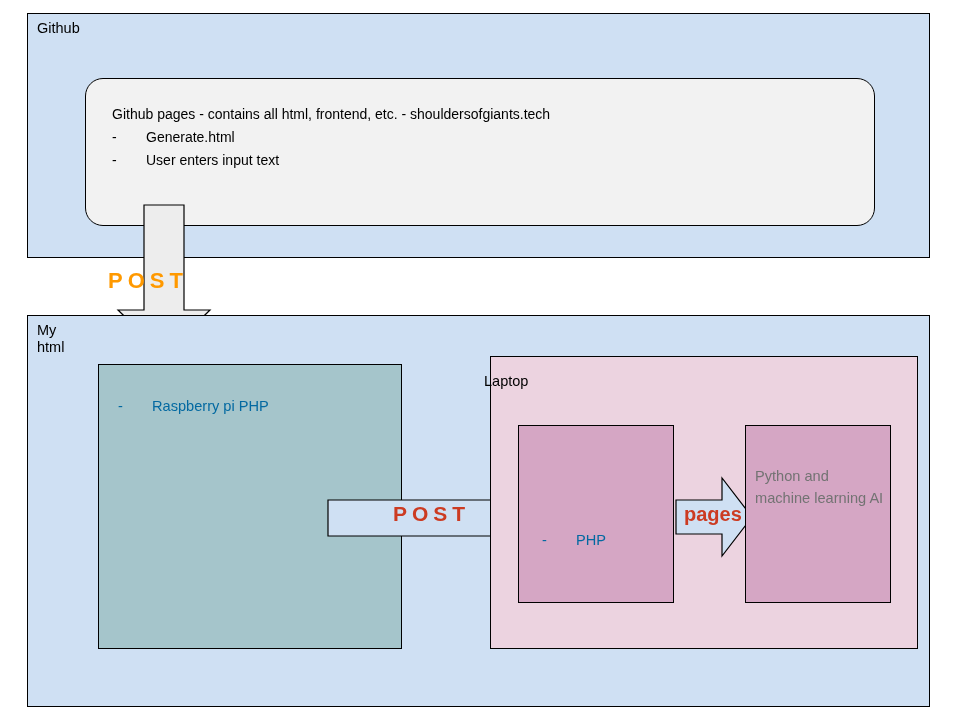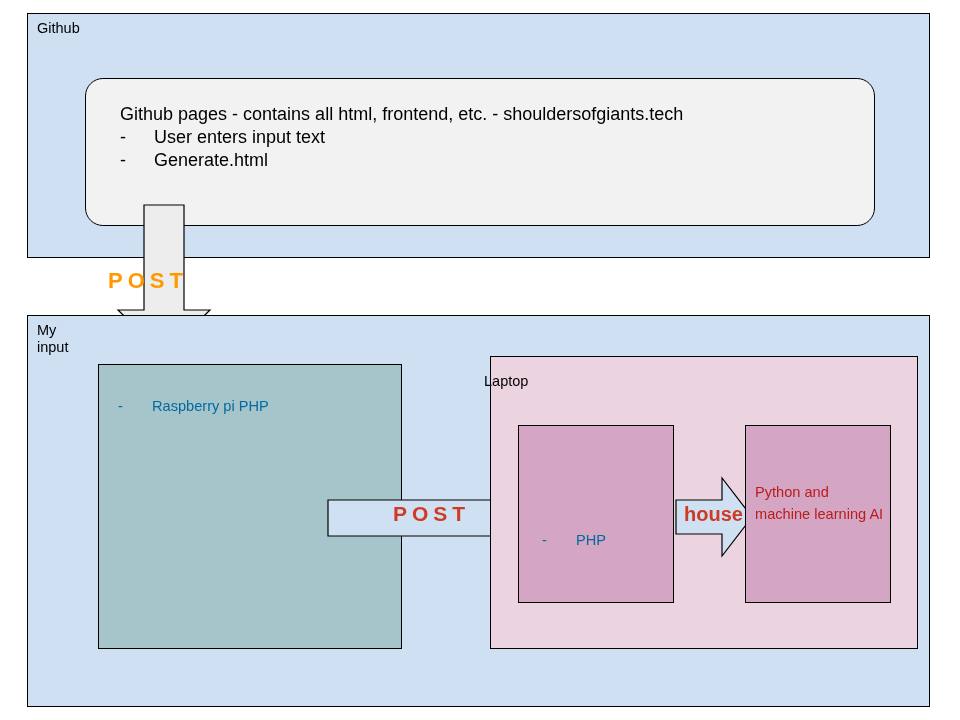--- a/index.html
+++ b/index.html
@@ -87,23 +87,23 @@
     line-height: 17px;
     white-space: pre-line;
     color: #000000;
   }
   .lbl-github { left: 37px; top: 20px; }
   .lbl-house  { left: 37px; top: 322px; width: 52px; }
   .lbl-laptop { left: 484px; top: 373px; }
 
   .pages-text {
     position: absolute;
-    left: 120px;
+    left: 112px;
     top: 103px;
-    font-size: 18px;
+    font-size: 14px;
     line-height: 23px;
     color: #000000;
     white-space: nowrap;
   }
   .pages-bullets {
     margin: 0;
     padding: 0;
     list-style: none;
   }
   .pages-bullets li {
@@ -121,25 +121,25 @@
     line-height: 20px;
     color: #0369a1;
     white-space: nowrap;
   }
   .rpi-text { left: 118px; top: 396px; }
   .php-text { left: 542px; top: 530px; }
 
   .python-text {
     position: absolute;
     left: 755px;
-    top: 481px;
+    top: 465px;
     width: 130px;
     font-size: 14.6px;
     line-height: 22px;
-    color: #b91c1c;
+    color: #737373;
   }
 
   
   .arrow-svg {
     position: absolute;
     overflow: visible;
   }
   .arrow-down  { left: 118px; top: 205px; width: 92px;  height: 150px; }
   .arrow-post2 { left: 328px; top: 487px; width: 216px; height: 62px;  }
   .arrow-exec  { left: 676px; top: 478px; width: 76px;  height: 78px;  }
@@ -177,36 +177,36 @@
 <div class="canvas">
 
   <div class="box container-github"></div>
   <div class="container-label lbl-github">Github</div>
 
   <div class="box pages-card"></div>
   <div class="pages-text">
     <div>Github pages - contains all html, frontend, etc. - shouldersofgiants.tech</div>
     <ul class="pages-bullets">
       <li>
-        <span class="bullet-dash">-</span><span>User enters input text</span>
+        <span class="bullet-dash">-</span><span>Generate.html</span>
       </li>
       <li>
-        <span class="bullet-dash">-</span><span>Generate.html</span>
+        <span class="bullet-dash">-</span><span>User enters input text</span>
       </li>
     </ul>
   </div>
 
   <svg class="arrow-svg arrow-down" viewBox="0 0 92 150">
     <polygon points="26,0 66,0 66,105 92,105 46,150 0,105 26,105" fill="#ededed" stroke="#000000" stroke-width="1.2"></polygon>
   </svg>
   <div class="arrow-label label-post-vertical">POST</div>
 
   <div class="box container-house"></div>
   <div class="container-label lbl-house">My
-input</div>
+html</div>
 
   <div class="box rpi-box"></div>
   <div class="inline-item rpi-text">
     <span class="bullet-dash">-</span><span>Raspberry pi PHP</span>
   </div>
 
   <svg class="arrow-svg arrow-post2" viewBox="0 0 216 62">
     <polygon points="0,13 176,13 176,0 216,31 176,62 176,49 0,49" fill="#cfe0f3" stroke="#000000" stroke-width="1.2"></polygon>
   </svg>
   <div class="arrow-label label-post-horizontal">POST</div>
@@ -215,18 +215,18 @@
   <div class="container-label lbl-laptop">Laptop</div>
 
   <div class="box php-box"></div>
   <div class="inline-item php-text">
     <span class="bullet-dash">-</span><span>PHP</span>
   </div>
 
   <svg class="arrow-svg arrow-exec" viewBox="0 0 76 78">
     <polygon points="0,22 46,22 46,0 76,39 46,78 46,56 0,56" fill="#cfe0f3" stroke="#000000" stroke-width="1.2"></polygon>
   </svg>
-  <div class="arrow-label label-exec">house</div>
+  <div class="arrow-label label-exec">pages</div>
 
   <div class="box python-box"></div>
   <div class="python-text">Python and machine learning AI</div>
 
 </div>
 
 </body></html>

